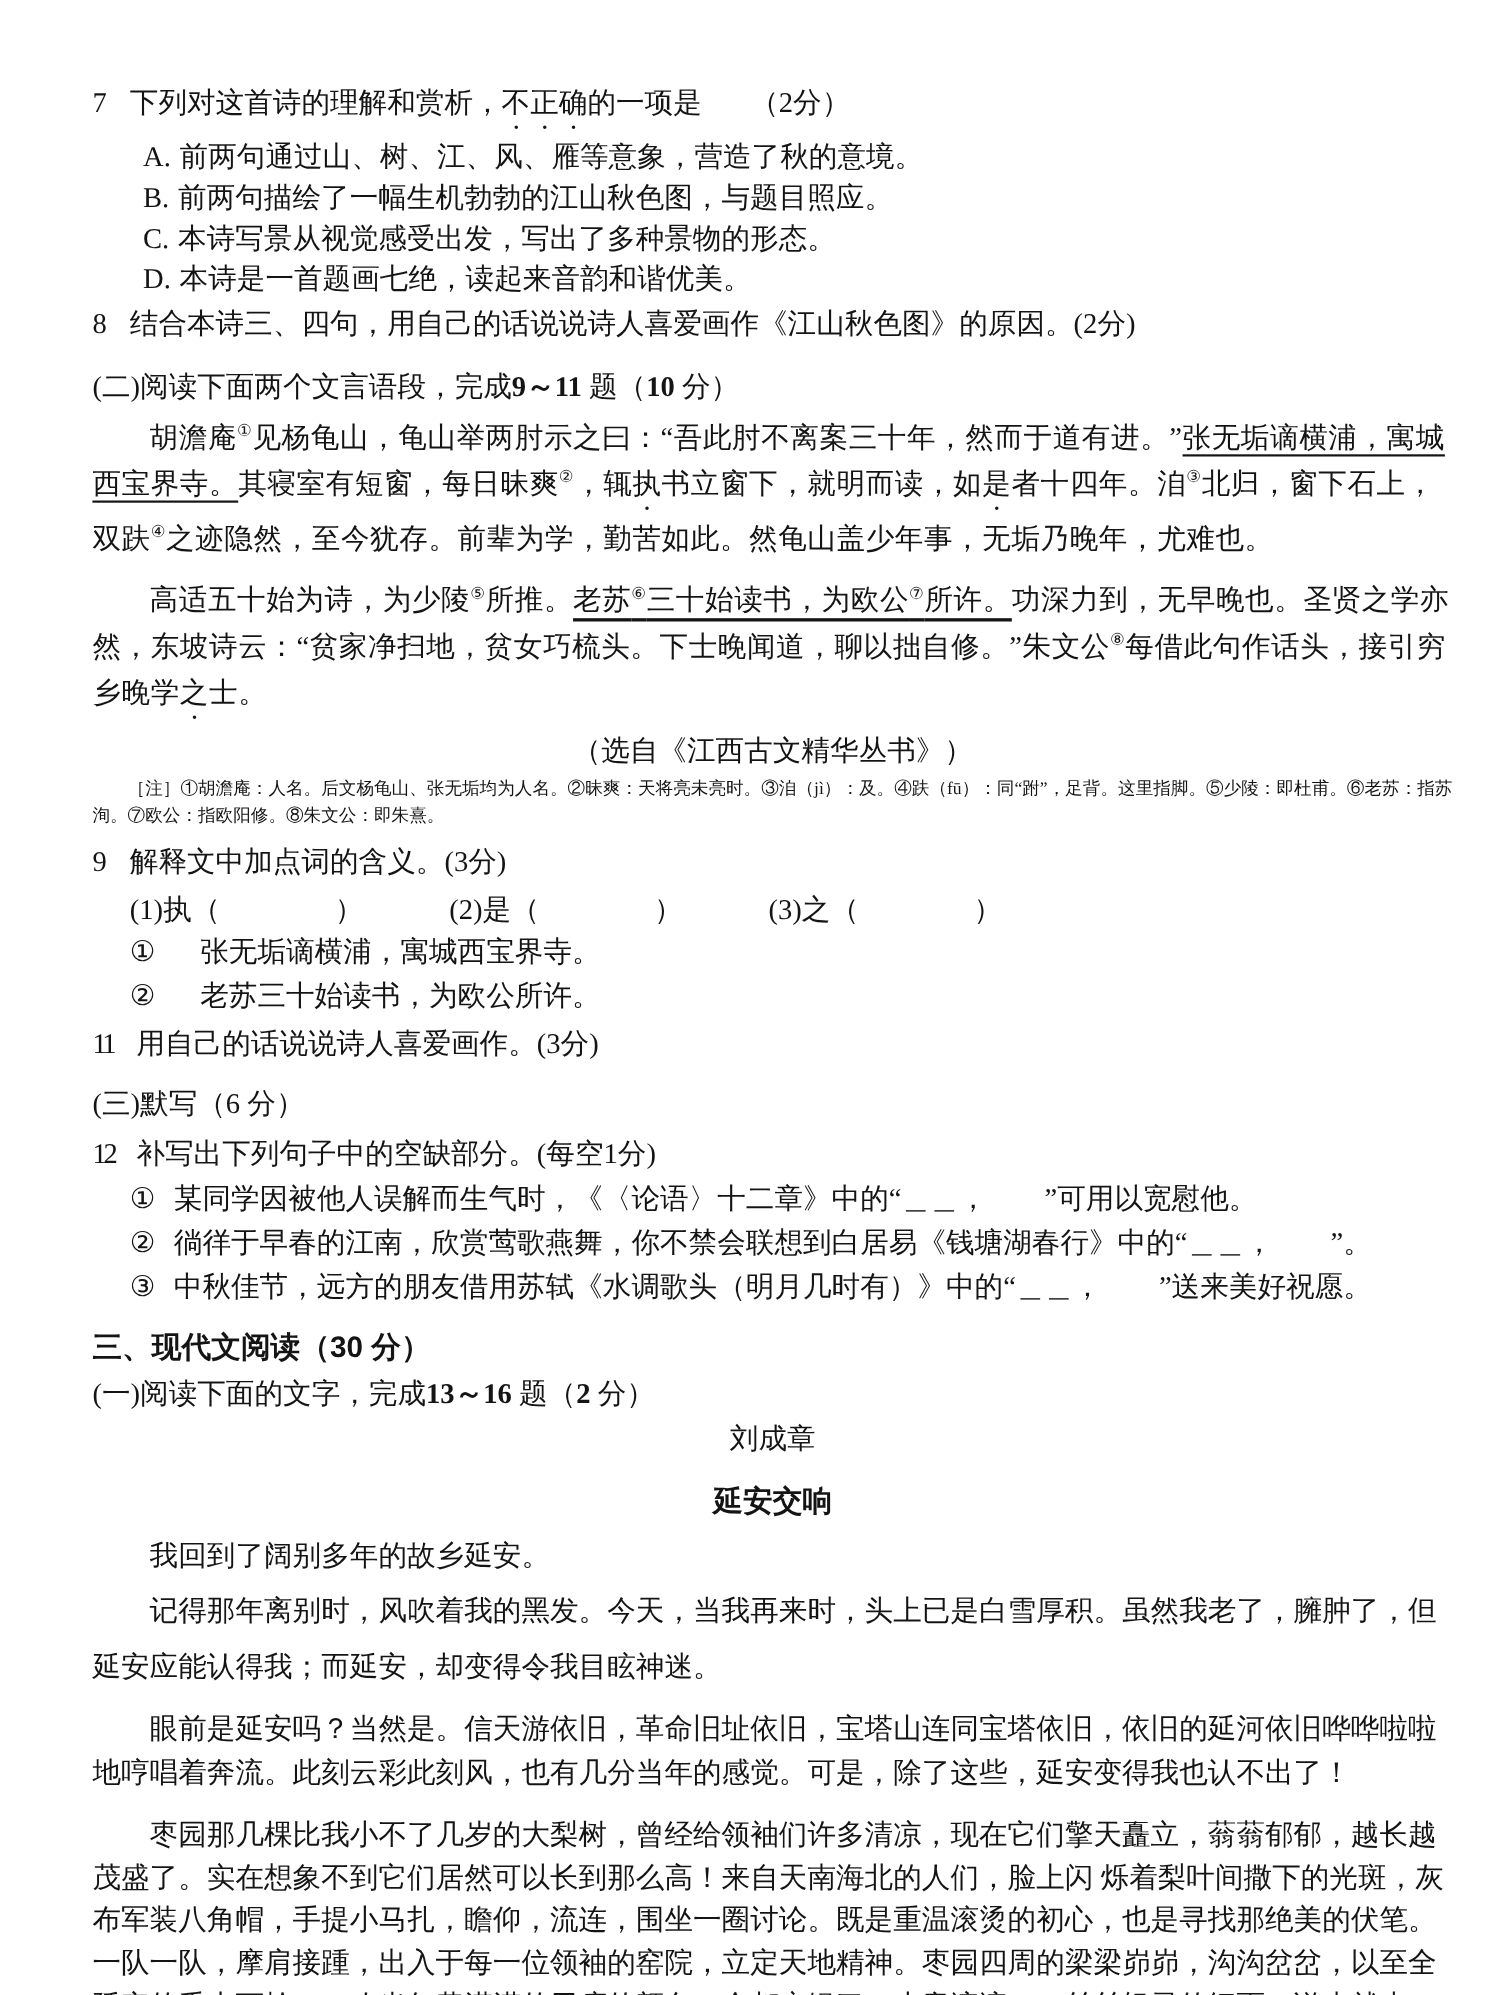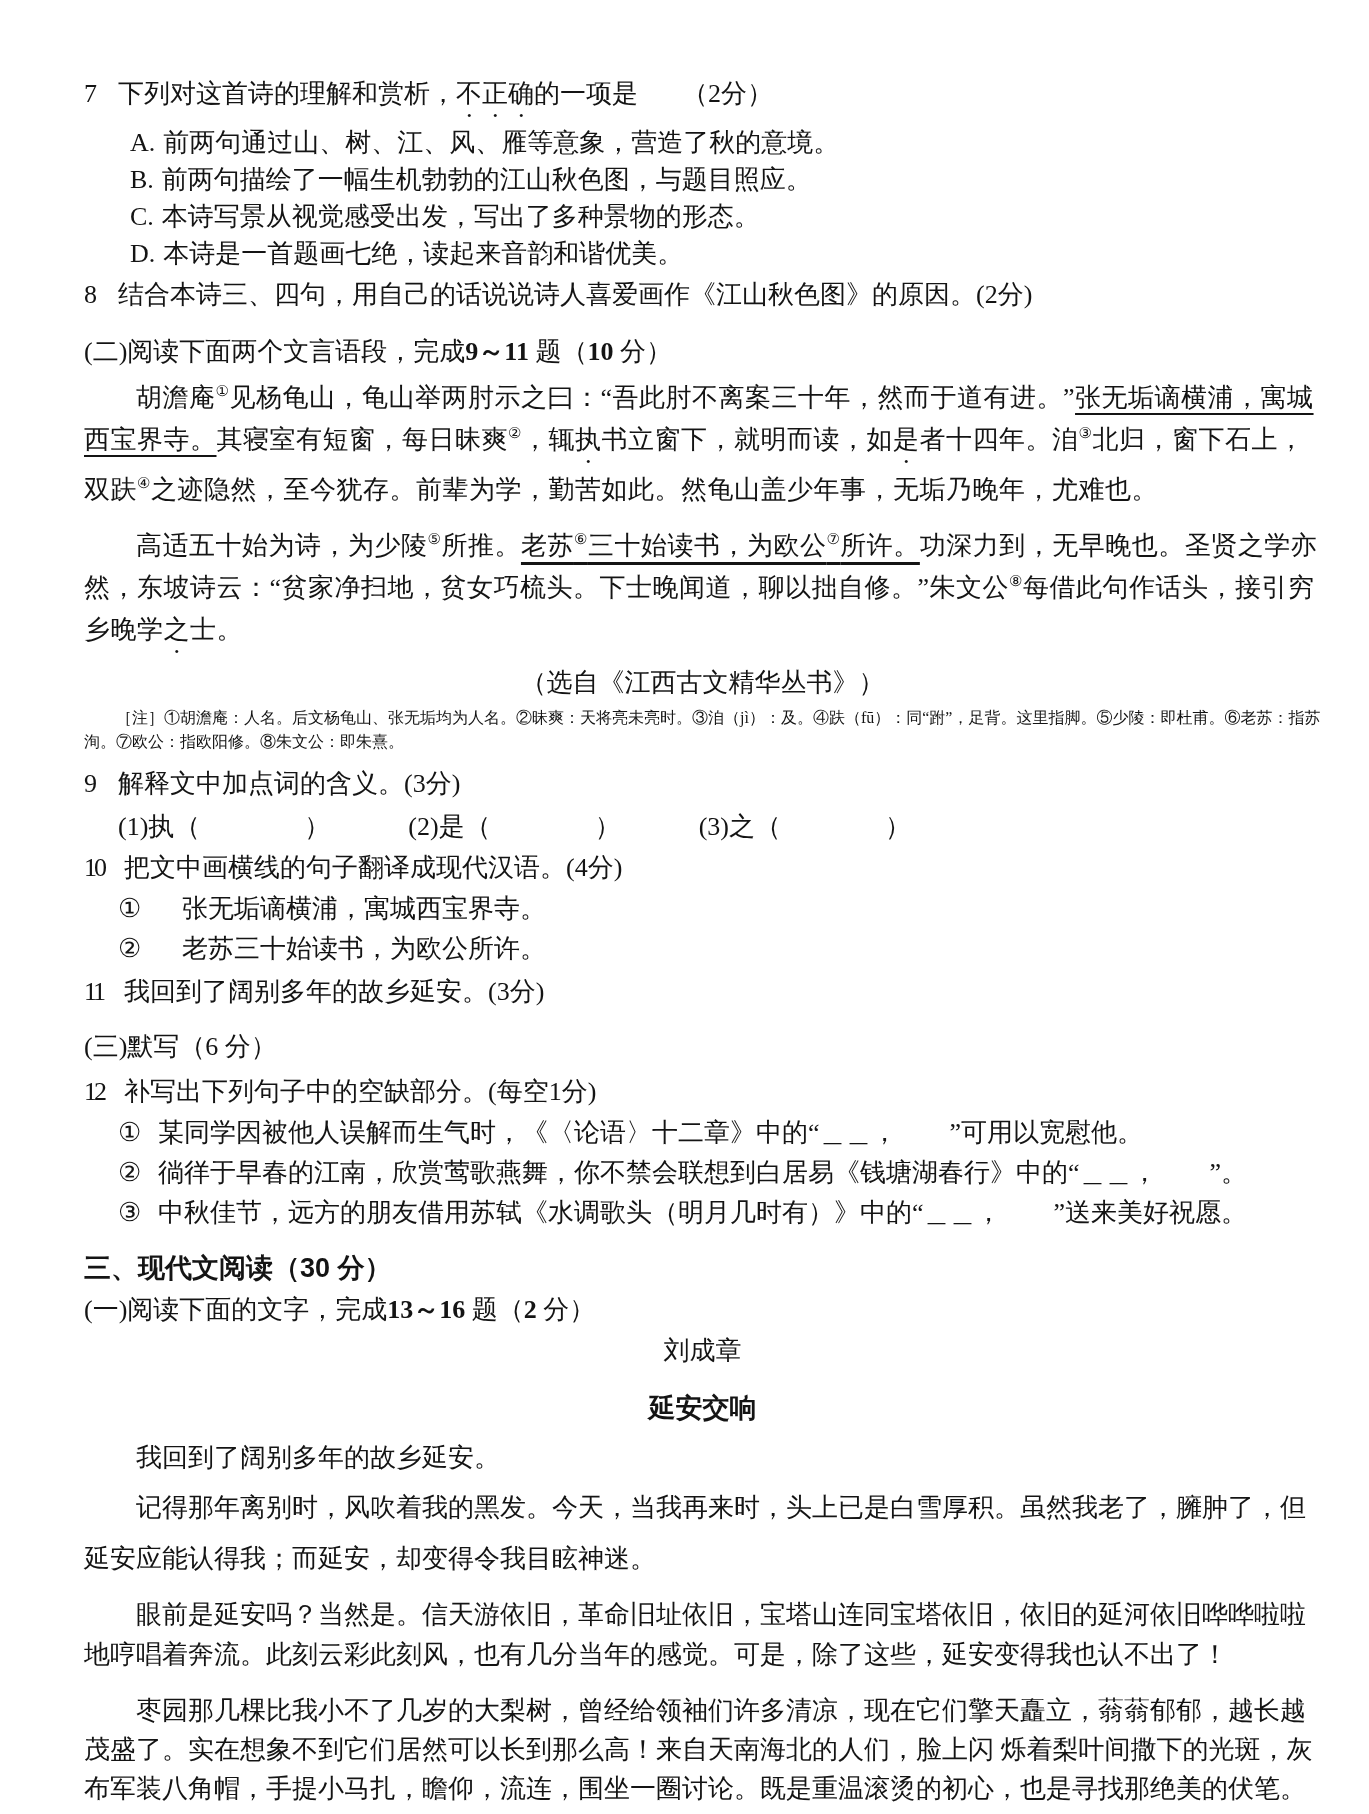--- a/index.html
+++ b/index.html
@@ -75,28 +75,25 @@
 
   <div class="notes">［注］①胡澹庵：人名。后文杨龟山、张无垢均为人名。②昧爽：天将亮未亮时。③洎（jì）：及。④趺（fū）：同“跗”，足背。这里指脚。⑤少陵：即杜甫。⑥老苏：指苏洵。⑦欧公：指欧阳修。⑧朱文公：即朱熹。</div>
 
   <div class="qline">
     <span class="qnum">9</span><span>解释文中加点词的含义。(3分)</span>
   </div>
   <div class="q9-items">
     <span class="q9-item">(1)执（　　　　）</span><span class="q9-item">(2)是（　　　　）</span><span class="q9-item">(3)之（　　　　）</span>
   </div>
 
-  <div class="qline">
-    <span class="qnum num2">10</span><span>把文中画横线的句子翻译成现代汉语。(4分)</span>
-  </div>
   <div class="trans-item"><span class="trans-marker">①</span><span>张无垢谪横浦，寓城西宝界寺。</span></div>
   <div class="trans-item"><span class="trans-marker">②</span><span>老苏三十始读书，为欧公所许。</span></div>
 
   <div class="qline">
-    <span class="qnum num2">11</span><span>我回到了阔别多年的故乡延安。(3分)</span>
+    <span class="qnum num2">11</span><span>用自己的话说说诗人喜爱画作。(3分)</span>
   </div>
 
   <div class="sec3-line">(三)默写（6 分）</div>
 
   <div class="qline">
     <span class="qnum num2">12</span><span>补写出下列句子中的空缺部分。(每空1分)</span>
   </div>
   <div class="mx-item"><span class="mx-marker">①</span><span>某同学因被他人误解而生气时，《〈论语〉十二章》中的“＿＿，　　”可用以宽慰他。</span></div>
   <div class="mx-item"><span class="mx-marker">②</span><span>徜徉于早春的江南，欣赏莺歌燕舞，你不禁会联想到白居易《钱塘湖春行》中的“＿＿，　　”。</span></div>
   <div class="mx-item"><span class="mx-marker">③</span><span>中秋佳节，远方的朋友借用苏轼《水调歌头（明月几时有）》中的“＿＿，　　”送来美好祝愿。</span></div>

